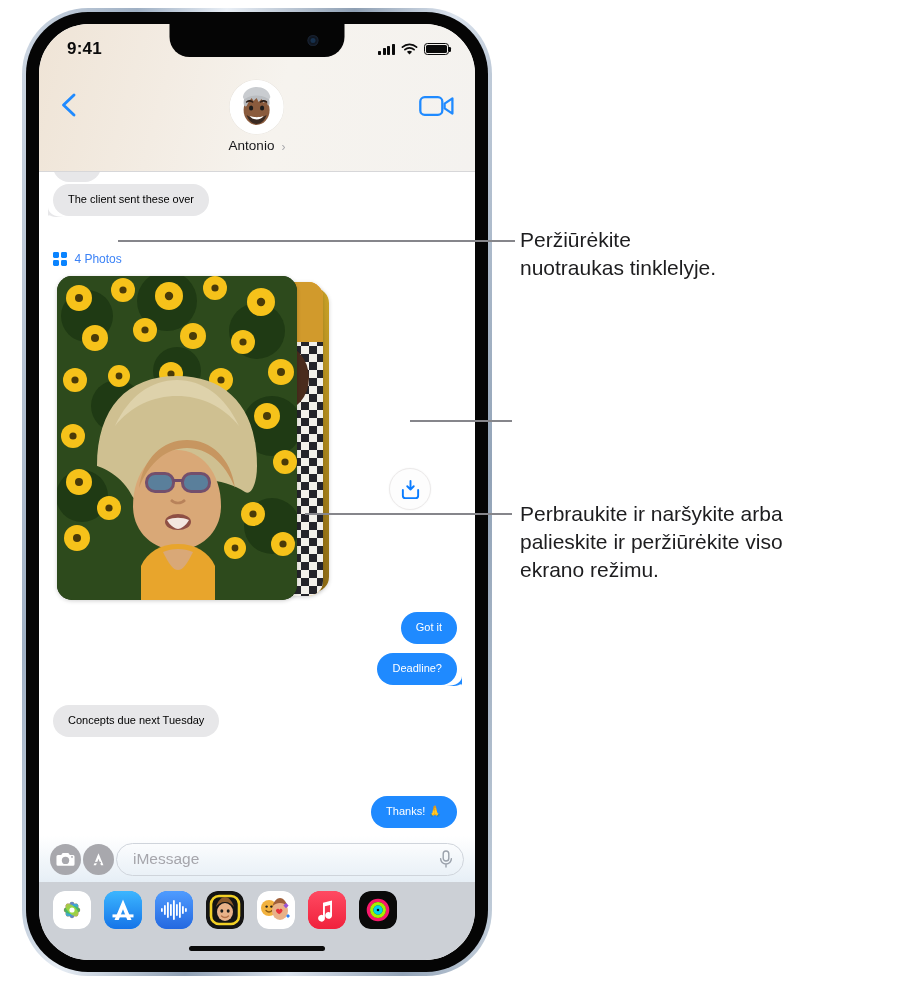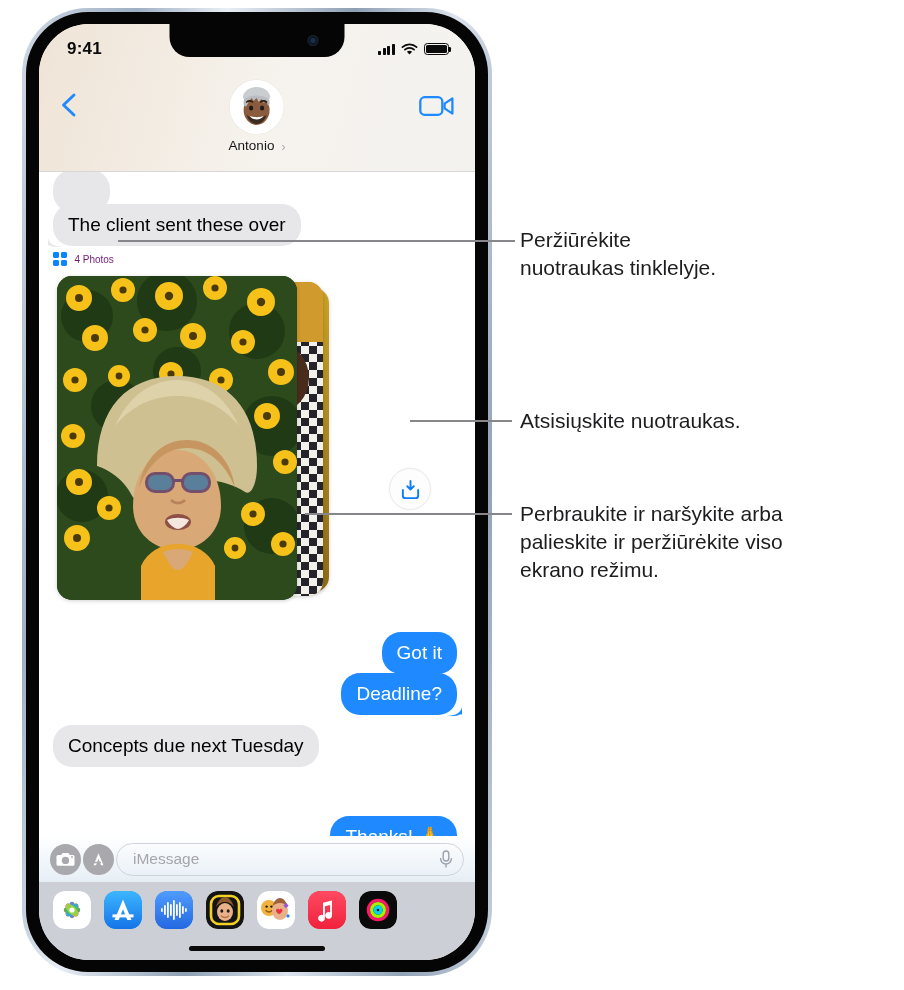--- a/index.html
+++ b/index.html
@@ -102,35 +102,35 @@
   .contact-name { font-size: 13.5px; color: #17171a; }
   .contact-chev { font-size: 12px; color: #a9a9ad; line-height: 1; }
 
   
   .convo {
     position: absolute; top: 148px; left: 0; right: 0; bottom: 124px;
     background: #fff; overflow: hidden;
   }
   .bubble {
     position: absolute; padding: 9px 15px; border-radius: 19px;
-    font-size: 19px; line-height: 1.25; white-space: nowrap; margin-top: 20px;
+    font-size: 11px; line-height: 1.25; white-space: nowrap;
   }
   .bubble.gray { background: #e7e7e9; color: #010101; }
   .bubble.blue { background: #1f8aff; color: #ffffff; }
   .tail { position: absolute; width: 16px; height: 18px; }
   .tail.left  { left: -5px;  bottom: -1px; }
   .tail.right { right: -5px; bottom: -1px; }
 
   .photos-label {
     position: absolute; left: 14px; top: 80px;
     display: flex; align-items: center; gap: 7px; cursor: pointer;
   }
   .grid-icon { display: grid; grid-template-columns: 6px 6px; grid-template-rows: 6px 6px; gap: 2.4px; }
   .grid-icon span { background: #0a84ff; border-radius: 1.4px; display:block; }
-  .photos-text { color: #701a75; font-size: 10px; }
+  .photos-text { color: #3b82f6; font-size: 12px; }
 
   
   .photo-stack { position: absolute; left: 18px; top: 104px; width: 260px; height: 328px; }
   .ph { position: absolute; border-radius: 15px; overflow: hidden; box-shadow: 0 1px 4px rgba(0,0,0,.18); }
   .ph3 { left: 38px; top: 12px; width: 234px; height: 304px; background: linear-gradient(180deg,#c9a227,#8e6b14); }
   .ph2 { left: 28px; top: 6px;  width: 238px; height: 314px;
          background: linear-gradient(165deg,#f0a83a 0%,#e4952b 38%,#2e2f33 60%,#f6f6f4 100%); }
   .ph1 { left: 0;   top: 0;     width: 240px; height: 324px; background:#1e3314; }
 
   .dl-btn {
@@ -569,23 +569,20 @@
 
   <div class="leader over" style="left:118px; top:240px; width:397px;"></div>
   <div class="leader over" style="left:410px; top:420px; width:102px;"></div>
   <div class="leader over" style="left:305px; top:513px; width:207px;"></div>
 
   <div class="callout" style="left:520px; top:226px; width:370px;">
     <div>Peržiūrėkite</div>
     <div>nuotraukas tinklelyje.</div>
   </div>
 
-  <div class="callout" style="left:520px; top:407px; width:380px;">
-    <div>Atsisiųskite nuotraukas.</div>
-  </div>
 
   <div class="callout" style="left:520px; top:500px; width:380px;">
     <div>Perbraukite ir naršykite arba</div>
     <div>palieskite ir peržiūrėkite viso</div>
     <div>ekrano režimu.</div>
   </div>
 
 </div>
 
 </body></html>

